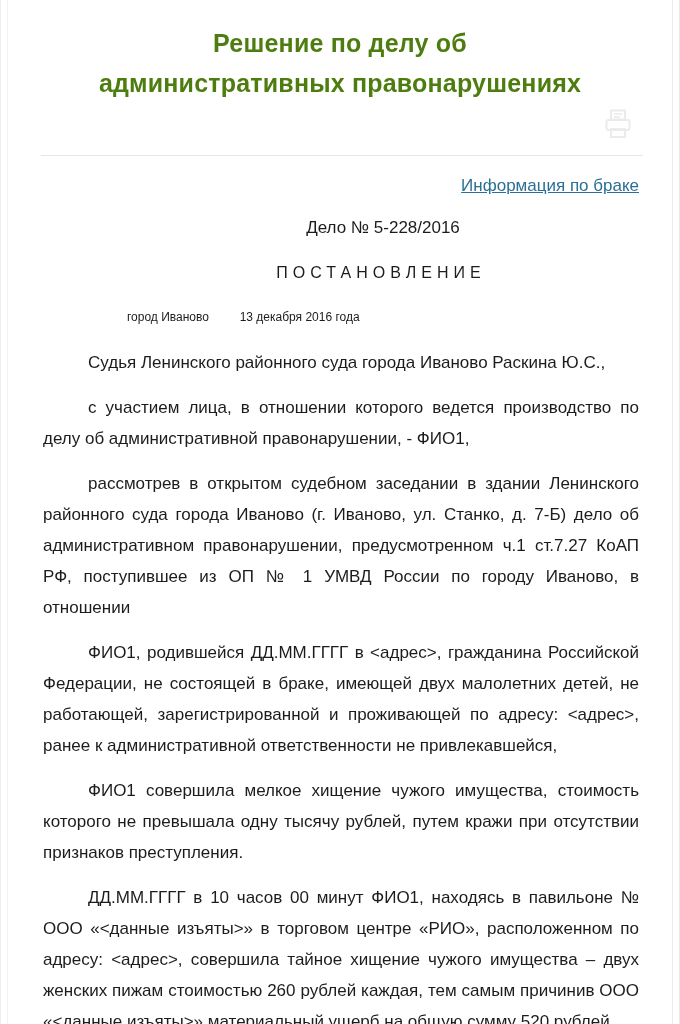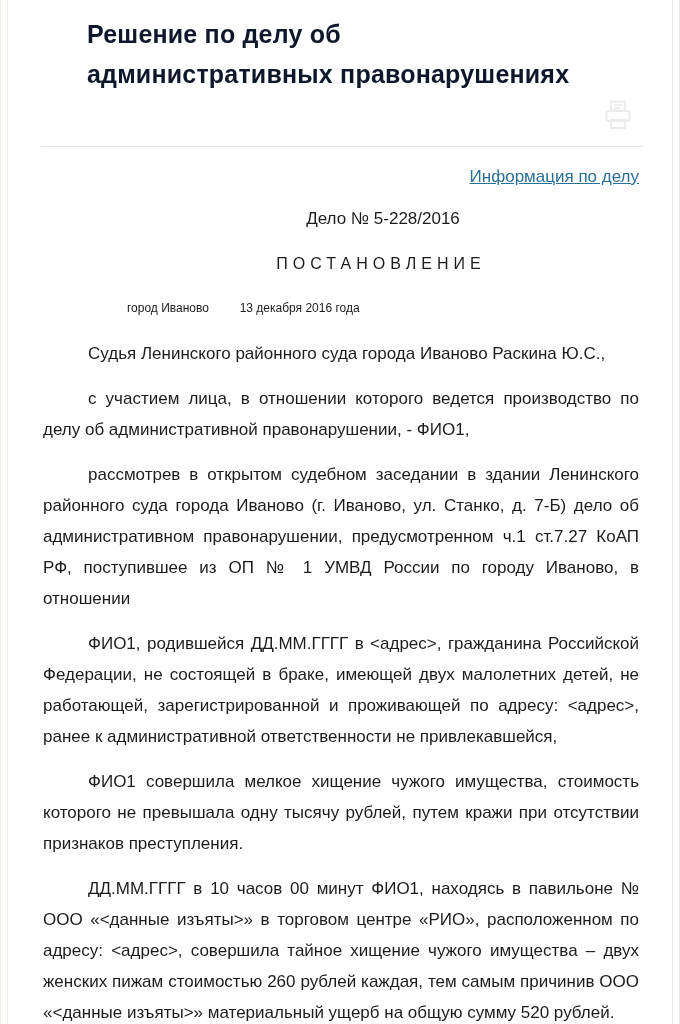--- a/index.html
+++ b/index.html
@@ -45,25 +45,26 @@
     background: #eceae6;
   }
 
   
   .doc-header {
     position: relative;
     padding: 0;
   }
   .doc-title {
     margin: 0;
-    padding: 14px 86px 0 86px;
+    padding: 23px 86px 0 86px;
+    text-align: center;
     font-size: 25px;
     line-height: 40px;
     font-weight: bold;
-    color: #0f172a;
+    color: #4d7c0f;
     letter-spacing: 0.2px;
   }
   .print-row {
     position: relative;
     height: 46px;
   }
   .print-icon {
     position: absolute;
     right: 48px;
     top: 6px;
@@ -159,21 +160,21 @@
           <rect x="1.5" y="11" width="23" height="10" rx="2" fill="none" stroke="#ebebeb" stroke-width="2"></rect>
           <rect x="6" y="20" width="14" height="8" fill="none" stroke="#ebebeb" stroke-width="2"></rect>
         </svg>
       </span>
     </div>
 
     <div class="divider"></div>
   </div>
 
   <div class="info-link-row">
-    <a class="info-link" href="#">Информация по делу</a>
+    <a class="info-link" href="#">Информация по браке</a>
   </div>
 
   <div class="doc-body">
 
     <div class="case-number">Дело № 5-228/2016</div>
 
     <div class="heading-spaced">ПОСТАНОВЛЕНИЕ</div>
 
     <div class="city-date">
       <span>город Иваново</span>

